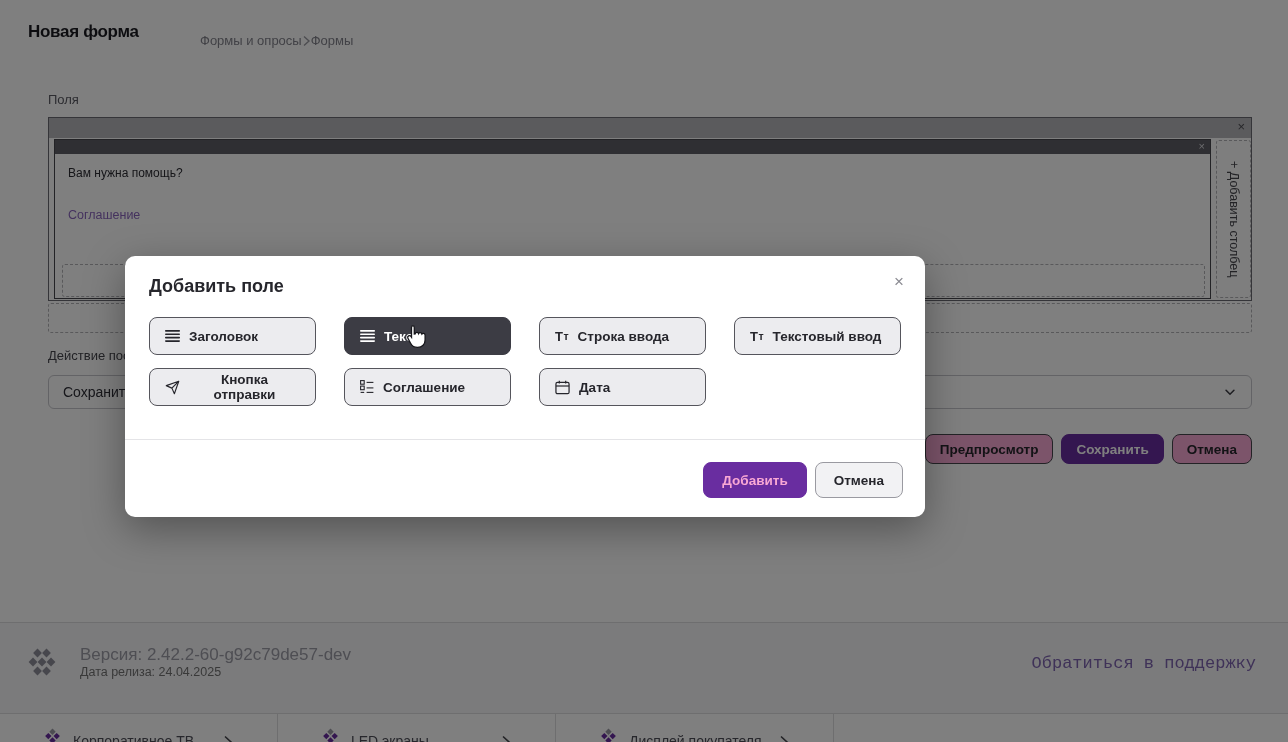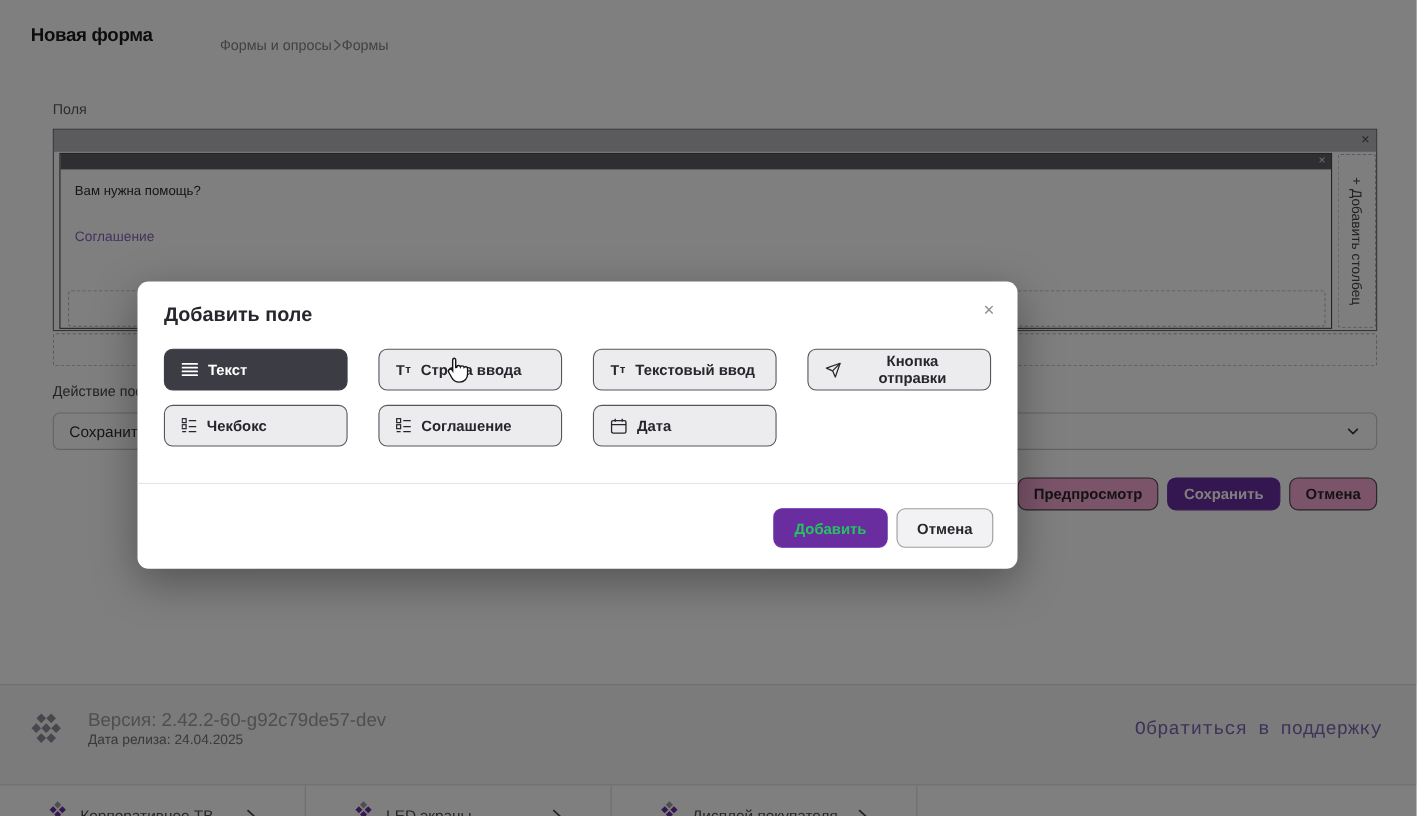--- a/index.html
+++ b/index.html
@@ -64,21 +64,21 @@
     column-gap:28px;row-gap:13px;}
   .ft-btn{height:38px;border:1px solid #55555c;background:#ececef;border-radius:8px;display:flex;align-items:center;
     padding:0 15px;gap:9px;font-size:13.5px;font-weight:600;color:#26262c;cursor:pointer;}
   .ft-btn.selected{background:var(--dark,#3c3c44);border-color:var(--dark,#3c3c44);color:#fff;}
   .ft-icon{display:flex;align-items:center;color:currentColor;}
   .tt-big{font-size:13px;font-weight:800;line-height:1;}
   .tt-small{font-size:10.5px;font-weight:800;line-height:1;margin-left:0.5px;}
   .modal-sep{position:absolute;left:0;right:0;top:183px;border-top:1px solid #e4e4e7;}
   .modal-actions{position:absolute;right:22px;top:206px;display:flex;gap:8px;}
   .btn-lg{height:36px;padding:0 18px;border-radius:8px;font-size:13.5px;font-weight:600;display:inline-flex;align-items:center;cursor:pointer;}
-  .btn-lg.primary{background:var(--accent,#692da0);color:#22c55e;border:1px solid var(--accent,#692da0);}
+  .btn-lg.primary{background:var(--accent,#692da0);color:#f9a8d4;border:1px solid var(--accent,#692da0);}
   .btn-lg.ghost{background:#f2f2f4;color:#26262c;border:1px solid #9a9aa1;}
 
   .cursor{position:absolute;left:404px;top:323px;z-index:100;pointer-events:none;}
 </style>
 </head>
 <body>
 
 <div class="screen">
 
   <div class="page">
@@ -193,20 +193,31 @@
         <div class="card"></div>
       </div>
   </div>
 
   <div class="overlay"></div>
 
   <div class="modal">
     <div class="modal-title">Добавить поле</div>
     <div class="modal-close">×</div>
     <div class="ft-grid">
+        <button class="ft-btn">
+          <span class="ft-icon">
+            <svg width="15" height="12" viewBox="0 0 15 12" fill="currentColor">
+              <rect y="0" width="15" height="1.7" rx="0.8"></rect>
+              <rect y="3.4" width="15" height="1.7" rx="0.8"></rect>
+              <rect y="6.8" width="15" height="1.7" rx="0.8"></rect>
+              <rect y="10.2" width="15" height="1.7" rx="0.8"></rect>
+            </svg>
+          </span>
+          <span>Заголовок</span>
+        </button>
         <button class="ft-btn selected">
           <span class="ft-icon">
             <svg width="15" height="12" viewBox="0 0 15 12" fill="currentColor">
               <rect y="0" width="15" height="1.7" rx="0.8"></rect>
               <rect y="3.4" width="15" height="1.7" rx="0.8"></rect>
               <rect y="6.8" width="15" height="1.7" rx="0.8"></rect>
               <rect y="10.2" width="15" height="1.7" rx="0.8"></rect>
             </svg>
           </span>
           <span>Текст</span>
@@ -238,33 +249,20 @@
           <span class="ft-icon">
             <svg width="14" height="14" viewBox="0 0 14 14" fill="none" stroke="currentColor" stroke-width="1.1">
               <rect x="0.6" y="0.6" width="3.6" height="3.6"></rect>
               <path d="M6.6 2.4 H13.4"></path>
               <rect x="0.6" y="6.1" width="3.6" height="3.6"></rect>
               <path d="M6.6 7.9 H13.4"></path>
               <path d="M6.6 12.4 H13.4"></path>
               <path d="M0.6 12.4 H4.2"></path>
             </svg>
           </span>
-          <span>Чекбокс</span>
-        </button>
-        <button class="ft-btn">
-          <span class="ft-icon">
-            <svg width="14" height="14" viewBox="0 0 14 14" fill="none" stroke="currentColor" stroke-width="1.1">
-              <rect x="0.6" y="0.6" width="3.6" height="3.6"></rect>
-              <path d="M6.6 2.4 H13.4"></path>
-              <rect x="0.6" y="6.1" width="3.6" height="3.6"></rect>
-              <path d="M6.6 7.9 H13.4"></path>
-              <path d="M6.6 12.4 H13.4"></path>
-              <path d="M0.6 12.4 H4.2"></path>
-            </svg>
-          </span>
           <span>Соглашение</span>
         </button>
         <button class="ft-btn">
           <span class="ft-icon">
             <svg width="15" height="15" viewBox="0 0 16 16" fill="none" stroke="currentColor" stroke-width="1.3">
               <rect x="1" y="2.6" width="14" height="12" rx="1.6"></rect>
               <path d="M1 6.4 H15"></path>
               <path d="M4.6 0.8 V3.6"></path>
               <path d="M11.4 0.8 V3.6"></path>
             </svg>

